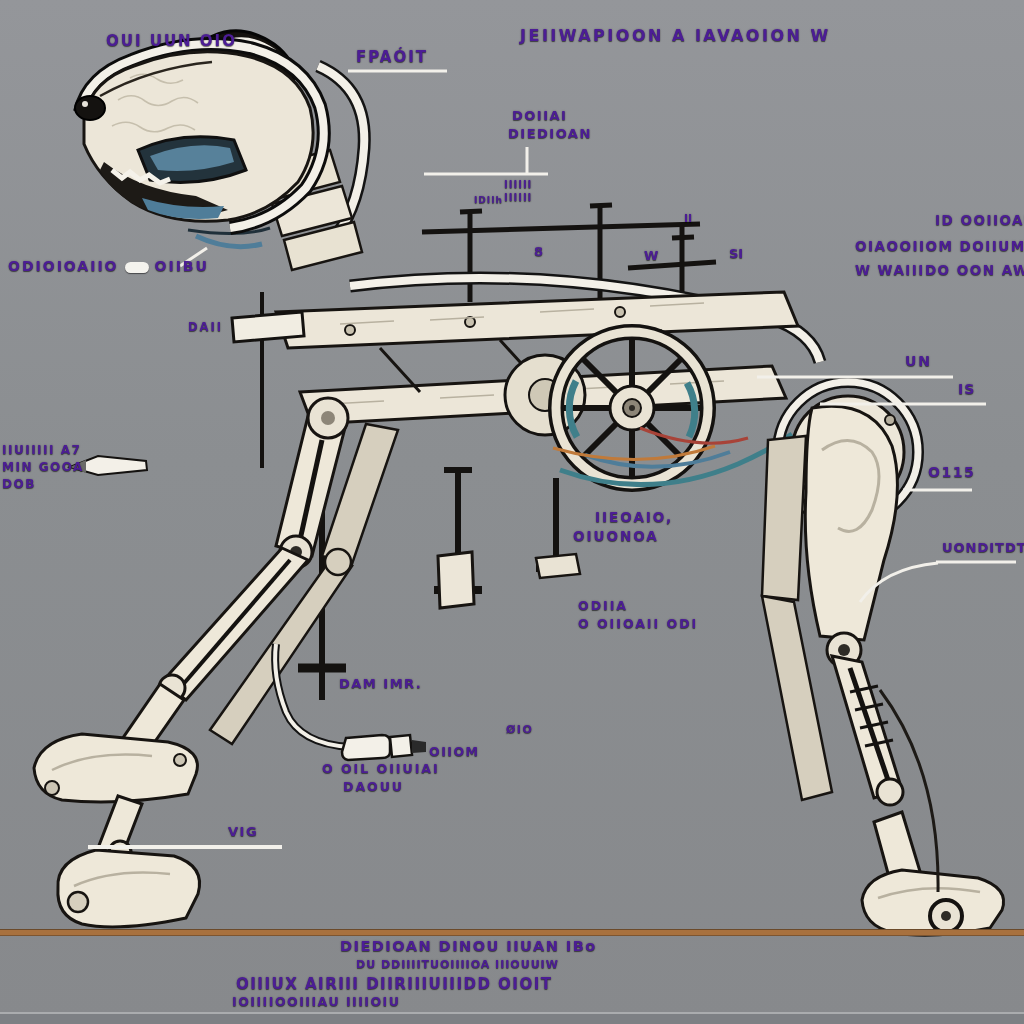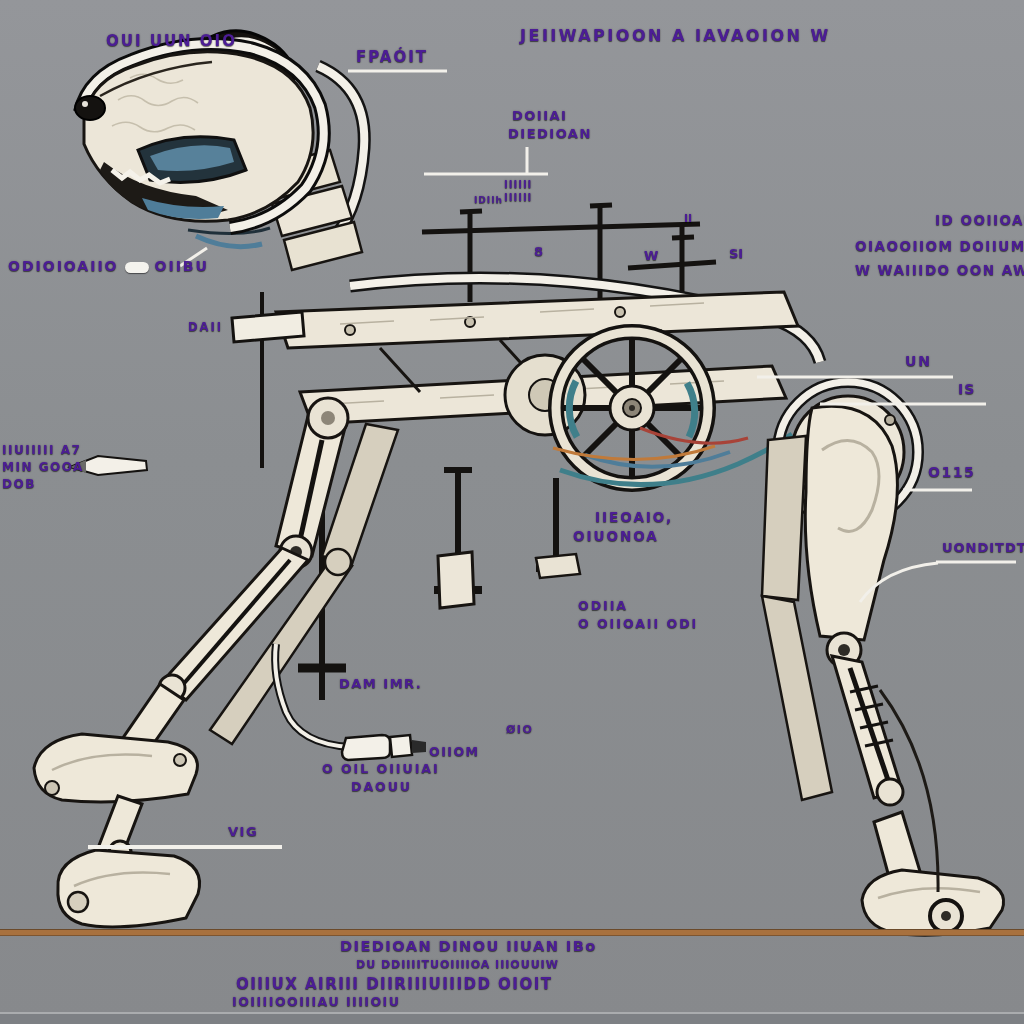--- a/index.html
+++ b/index.html
@@ -253,21 +253,21 @@
 
   <div class="lbl" style="left:578px;top:598px;font-size:12.5px;letter-spacing:2px;">ODIIA</div>
   <div class="lbl" style="left:578px;top:616px;font-size:12.5px;letter-spacing:2px;">O OIIOAII ODI</div>
 
   <div class="lbl" style="left:339px;top:676px;font-size:13px;letter-spacing:1.5px;">DAM IMR.</div>
 
   <div class="lbl" style="left:470px;top:723px;font-size:11px;letter-spacing:1.5px;margin-left:36px;">ØIO</div>
   <div class="lbl" style="left:429px;top:744px;font-size:12.5px;letter-spacing:1.5px;">OIIOM</div>
 
   <div class="lbl" style="left:322px;top:761px;font-size:12.5px;letter-spacing:2px;">O OIL OIIUIAI</div>
-  <div class="lbl" style="left:330px;top:779px;font-size:12.5px;letter-spacing:2px;padding-left:21px;">DAOUU</div>
+  <div class="lbl" style="left:322px;top:779px;font-size:12.5px;letter-spacing:2px;padding-left:21px;">DAOUU</div>
 
   <div class="lbl" style="left:228px;top:824px;font-size:13px;letter-spacing:1.5px;">VIG</div>
 
   <div class="rule-orange"></div>
 
   <div class="lbl" style="left:340px;top:938px;font-size:14.5px;letter-spacing:1.5px;">DIEDIOAN DINOU IIUAN IBo</div>
   <div class="lbl" style="left:336px;top:958px;font-size:11px;letter-spacing:1px;padding-left:20px;">DU DDIIIITUOIIIIOA IIIOUUIW</div>
   <div class="lbl" style="left:236px;top:975px;font-size:15px;letter-spacing:1.5px;">OIIIUX AIRIII DIIRIIIUIIIDD OIOIT</div>
   <div class="lbl" style="left:232px;top:994px;font-size:12.5px;letter-spacing:1.5px;">IOIIIIOOIIIAU IIIIOIU</div>
 

